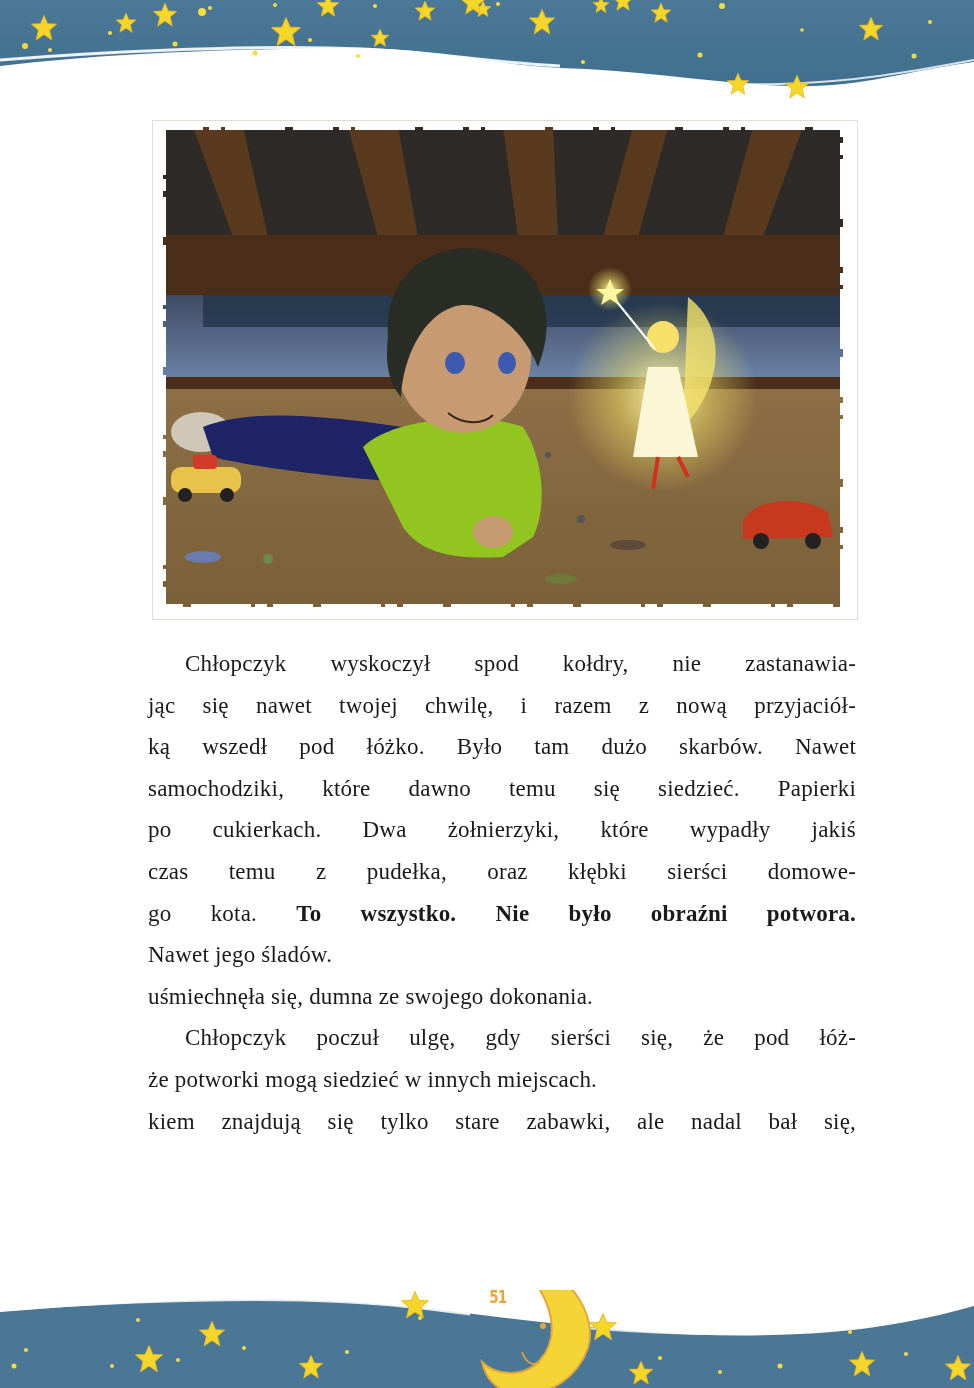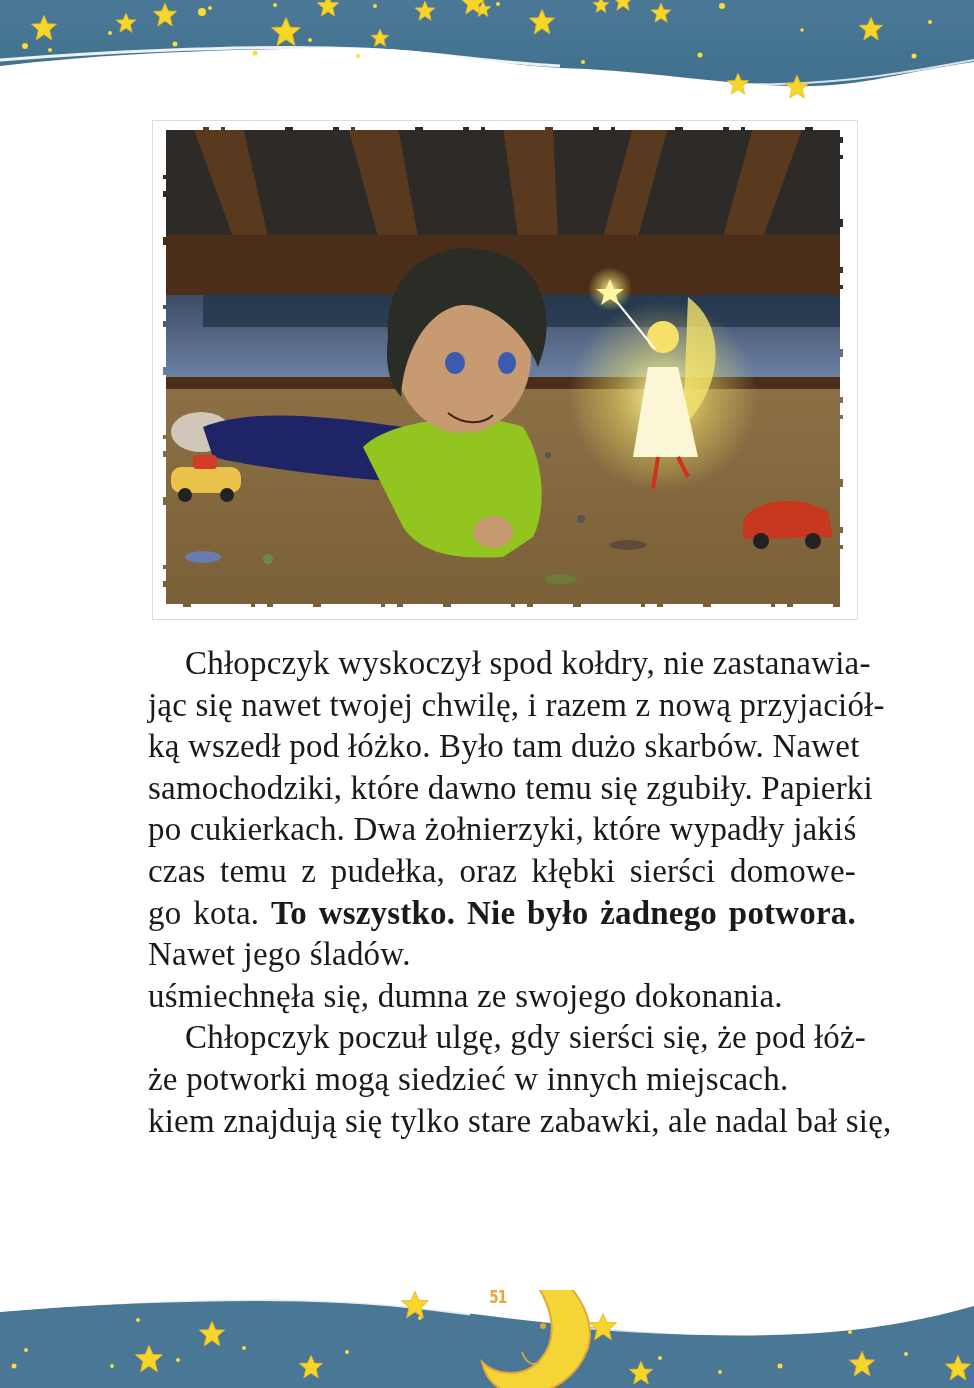--- a/index.html
+++ b/index.html
@@ -20,21 +20,21 @@
     background: #ffffff;
     border: 1px solid #e2dcd6;
   }
   .illustration {
     position: absolute; left: 10px; top: 6px; width: 680px; height: 480px;
     overflow: hidden;
   }
 
   .text-body {
     position: absolute; left: 148px; top: 643px; width: 708px;
-    font-size: 33px; line-height: 41.6px; color: #1a1a1a;
+    font-size: 23px; line-height: 41.6px; color: #1a1a1a;
     font-family: "Liberation Serif", "DejaVu Serif", serif;
     letter-spacing: 0.2px;
   }
   .line { display: block; text-align: justify; text-align-last: justify; white-space: nowrap; }
   .line.last { text-align-last: left; }
   .line.indent { padding-left: 37px; }
   .bold { font-weight: bold; }
 
   .page-number {
     position: absolute; left: 487px; top: 1287px;
@@ -172,24 +172,24 @@
       <rect x="0" y="0" width="680" height="480" fill="none" stroke="#ffffff" stroke-width="6" stroke-dasharray="40 6 12 4 60 8"></rect>
     </svg>
   </div>
 </div>
 
 <div class="text-body">
   <div>
     <span class="line indent">Chłopczyk wyskoczył spod kołdry, nie zastanawia-</span>
     <span class="line">jąc się nawet twojej chwilę, i razem z nową przyjaciół-</span>
     <span class="line">ką wszedł pod łóżko. Było tam dużo skarbów. Nawet</span>
-    <span class="line">samochodziki, które dawno temu się zgubiły. Papierki</span>
+    <span class="line">samochodziki, które dawno temu się siedzieć. Papierki</span>
     <span class="line">po cukierkach. Dwa żołnierzyki, które wypadły jakiś</span>
     <span class="line">czas temu z pudełka, oraz kłębki sierści domowe-</span>
-    <span class="line"><span>go kota. </span><span class="bold">To wszystko. Nie było żadnego potwora.</span></span>
+    <span class="line"><span>go kota. </span><span class="bold">To wszystko. Nie było obraźni potwora.</span></span>
     <span class="line last">Nawet jego śladów.</span>
   </div>
   <div>
     <span class="line last">uśmiechnęła się, dumna ze swojego dokonania.</span>
   </div>
   <div>
     <span class="line indent">Chłopczyk poczuł ulgę, gdy sierści się, że pod łóż-</span>
     <span class="line last">że potworki mogą siedzieć w innych miejscach.</span>
     <span class="line">kiem znajdują się tylko stare zabawki, ale nadal bał się,</span>
   </div>

